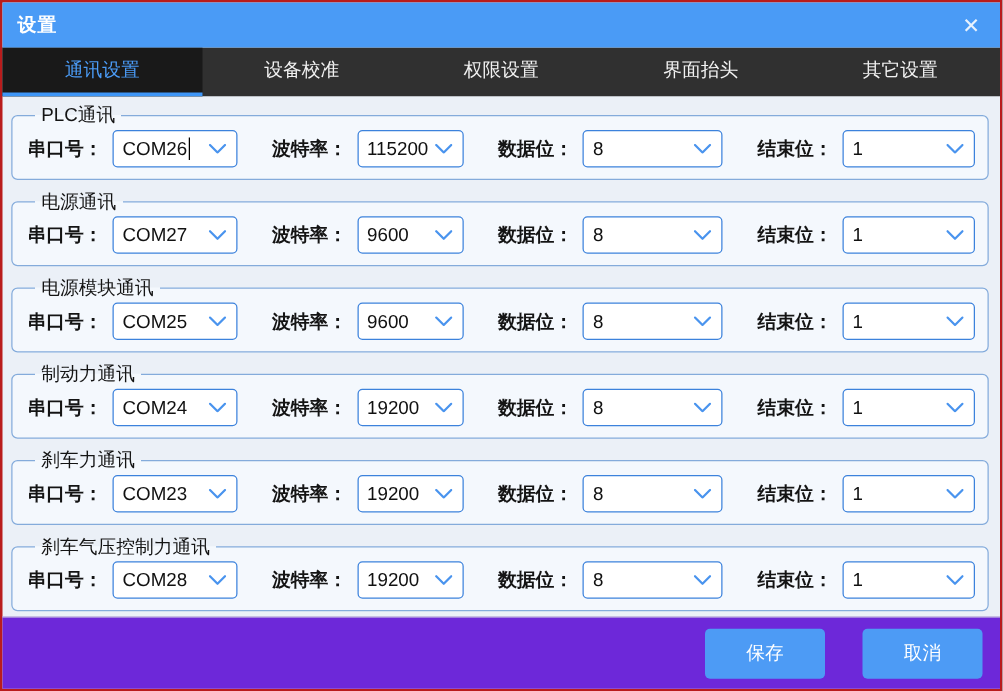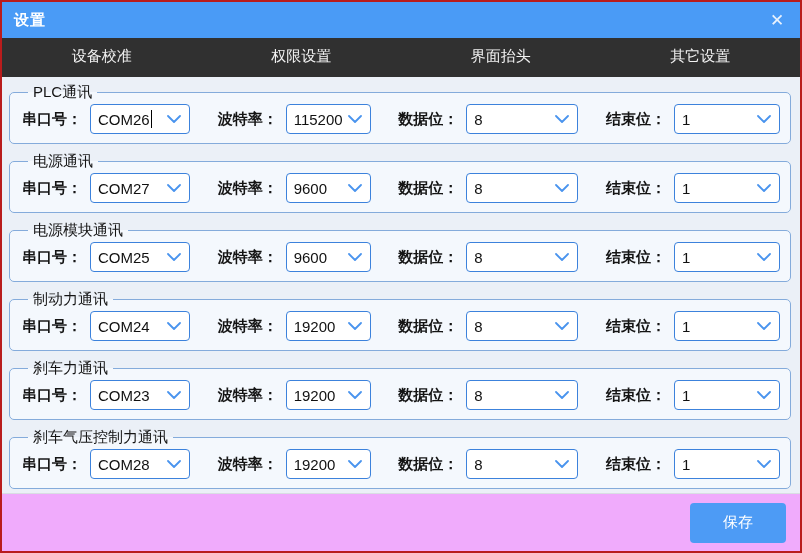--- a/index.html
+++ b/index.html
@@ -105,21 +105,21 @@
   .combo-stop{ width:106px; }
   .text-cursor{
     display:inline-block; width:1px; height:18px;
     background:#000; margin-left:1px; vertical-align:middle;
   }
 
   
   .footer{
     flex:0 0 58px;
     border-top:1px solid #d9dde3;
-    background:#f0abfc;
+    background:#6d28d9;
     display:flex; align-items:center; justify-content:flex-end;
     gap:30px;
     padding-right:14px;
   }
   .btn{
     width:96px; height:40px;
     background:#4d9bf5;
     border:none; border-radius:4px;
     color:#ffffff; font-size:15px;
     font-family:inherit;
@@ -131,20 +131,21 @@
 <body>
 
 <div class="dialog">
 
   <div class="titlebar">
     <span class="title">设置</span>
     <span class="close-btn">✕</span>
   </div>
 
   <div class="tabbar">
+    <div class="tab active">通讯设置</div>
     <div class="tab">设备校准</div>
     <div class="tab">权限设置</div>
     <div class="tab">界面抬头</div>
     <div class="tab">其它设置</div>
   </div>
 
   <div class="content" id="groups-container">
   <fieldset class="group">
     <legend>PLC通讯</legend>
     <div class="row">
@@ -472,15 +473,16 @@
           </span>
         </div>
       </div>
 
     </div>
   </fieldset>
 </div>
 
   <div class="footer">
     <button class="btn">保存</button>
+    <button class="btn">取消</button>
   </div>
 
 </div>
 
 </body></html>

